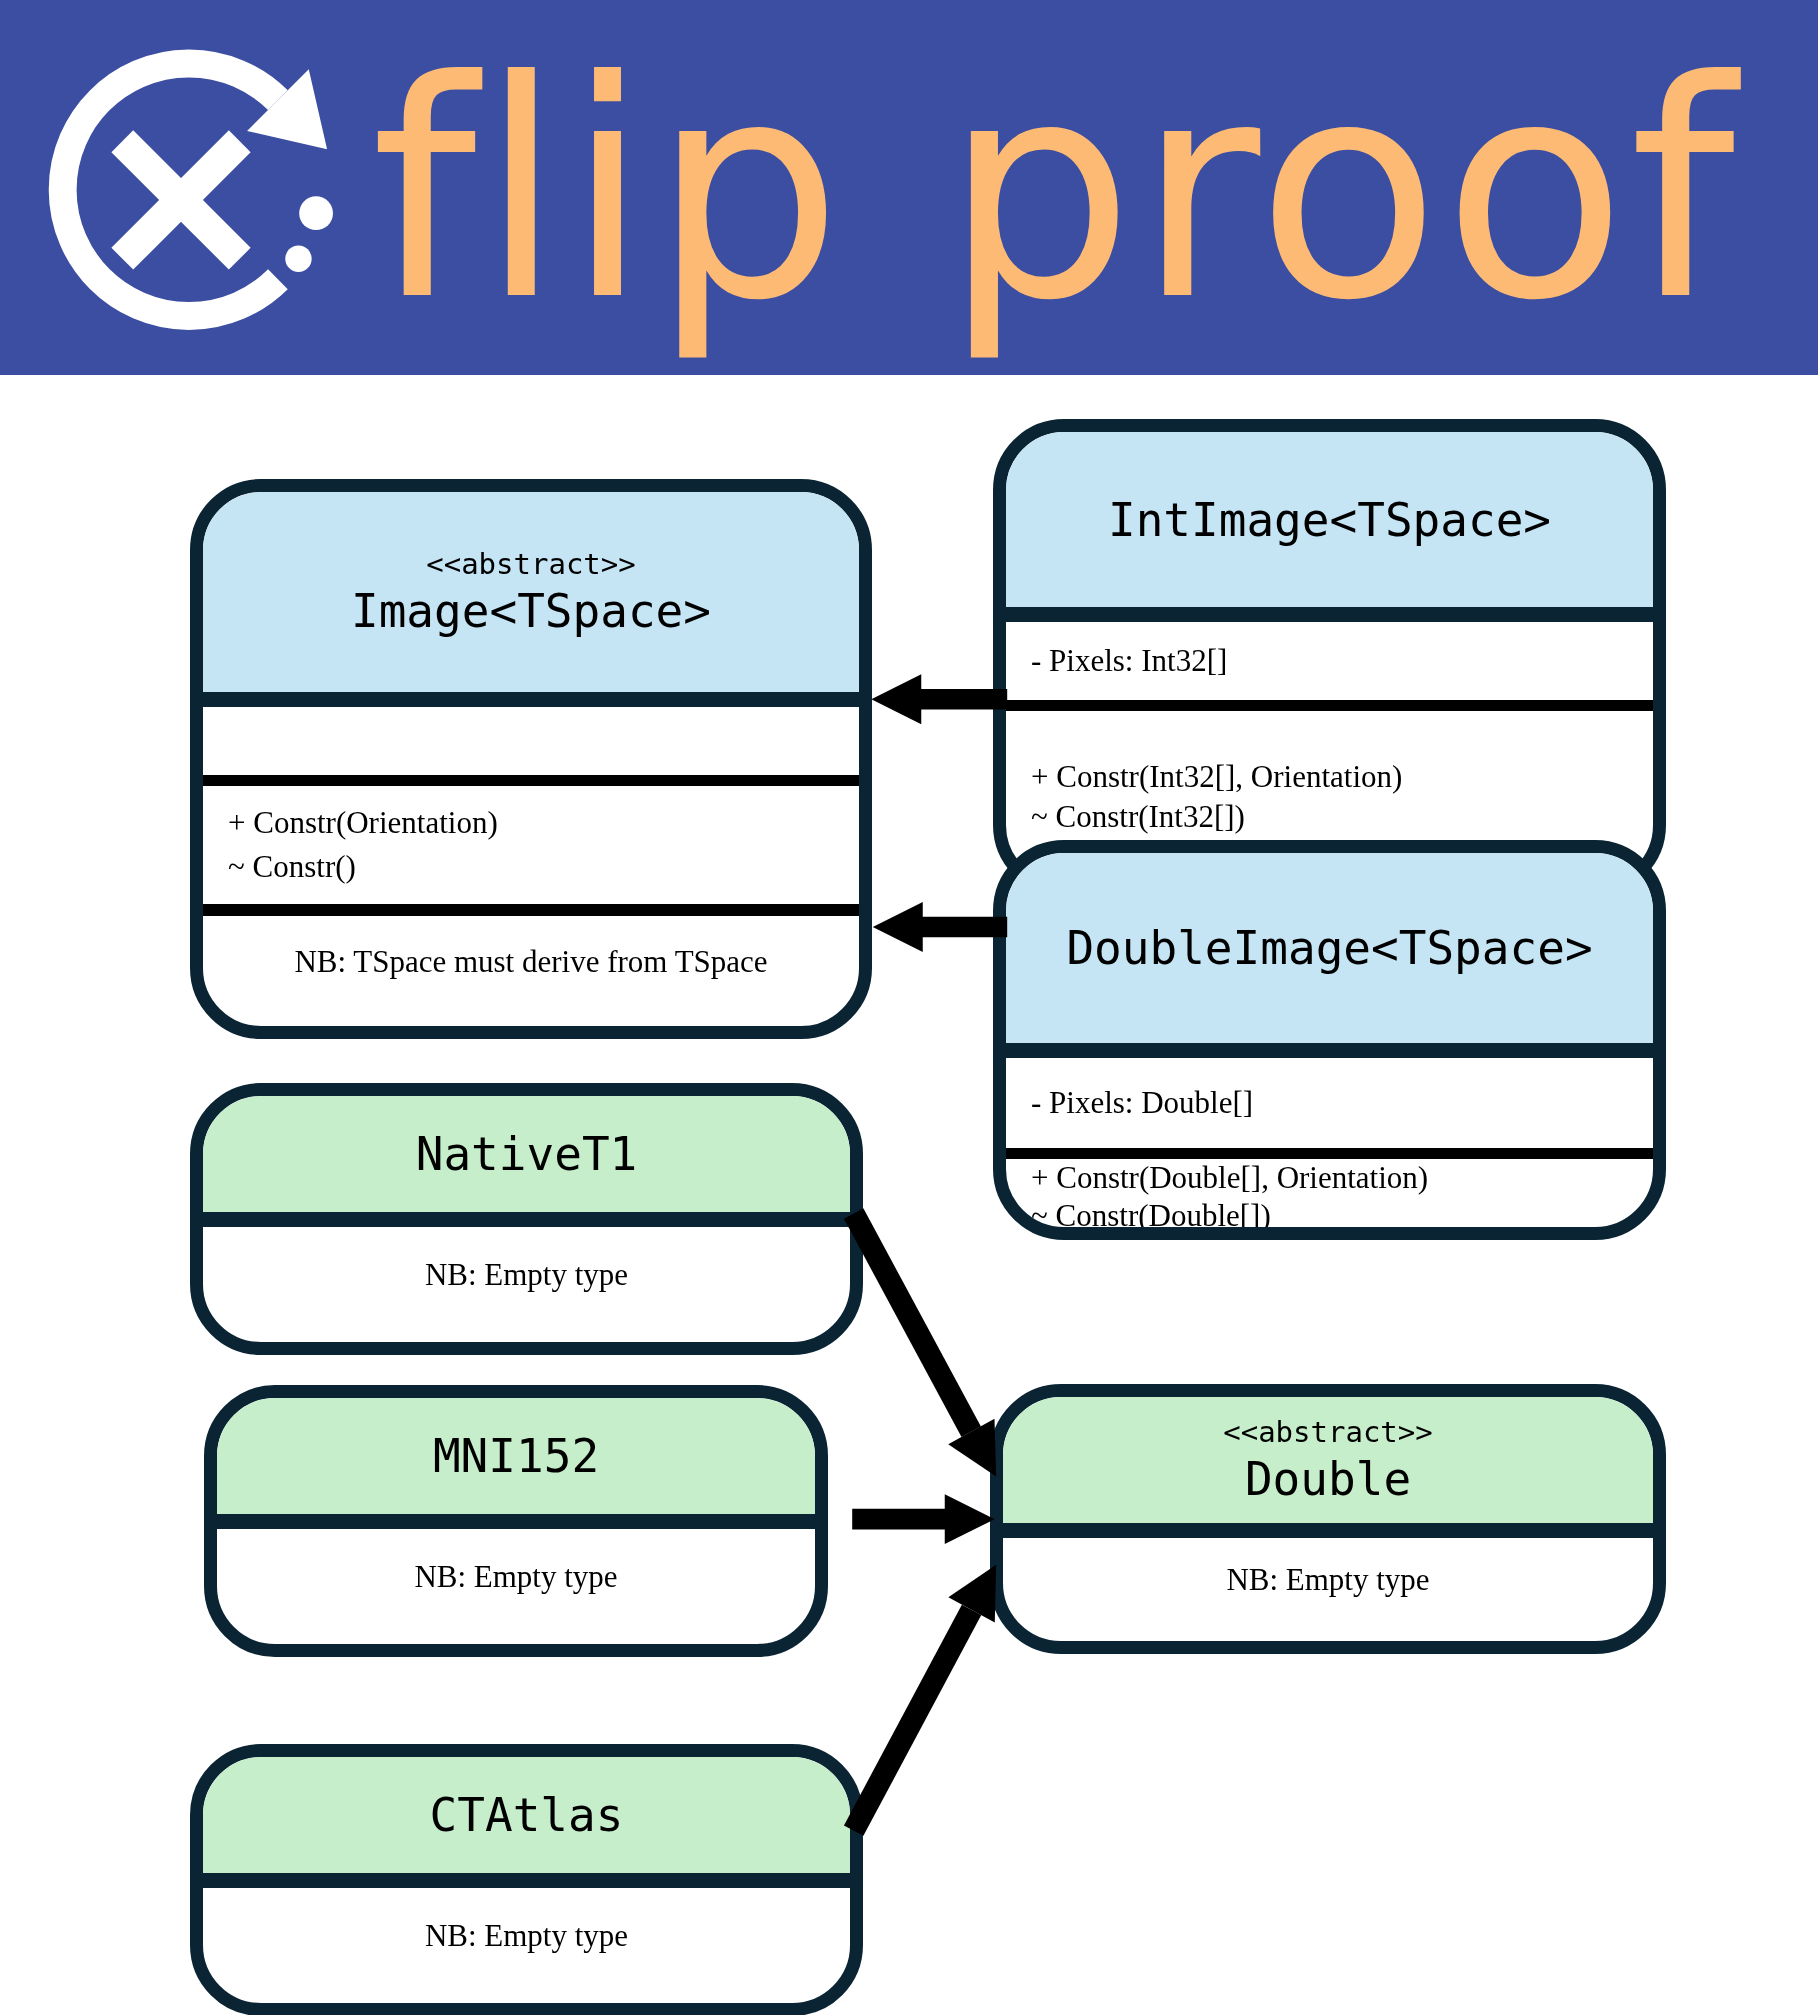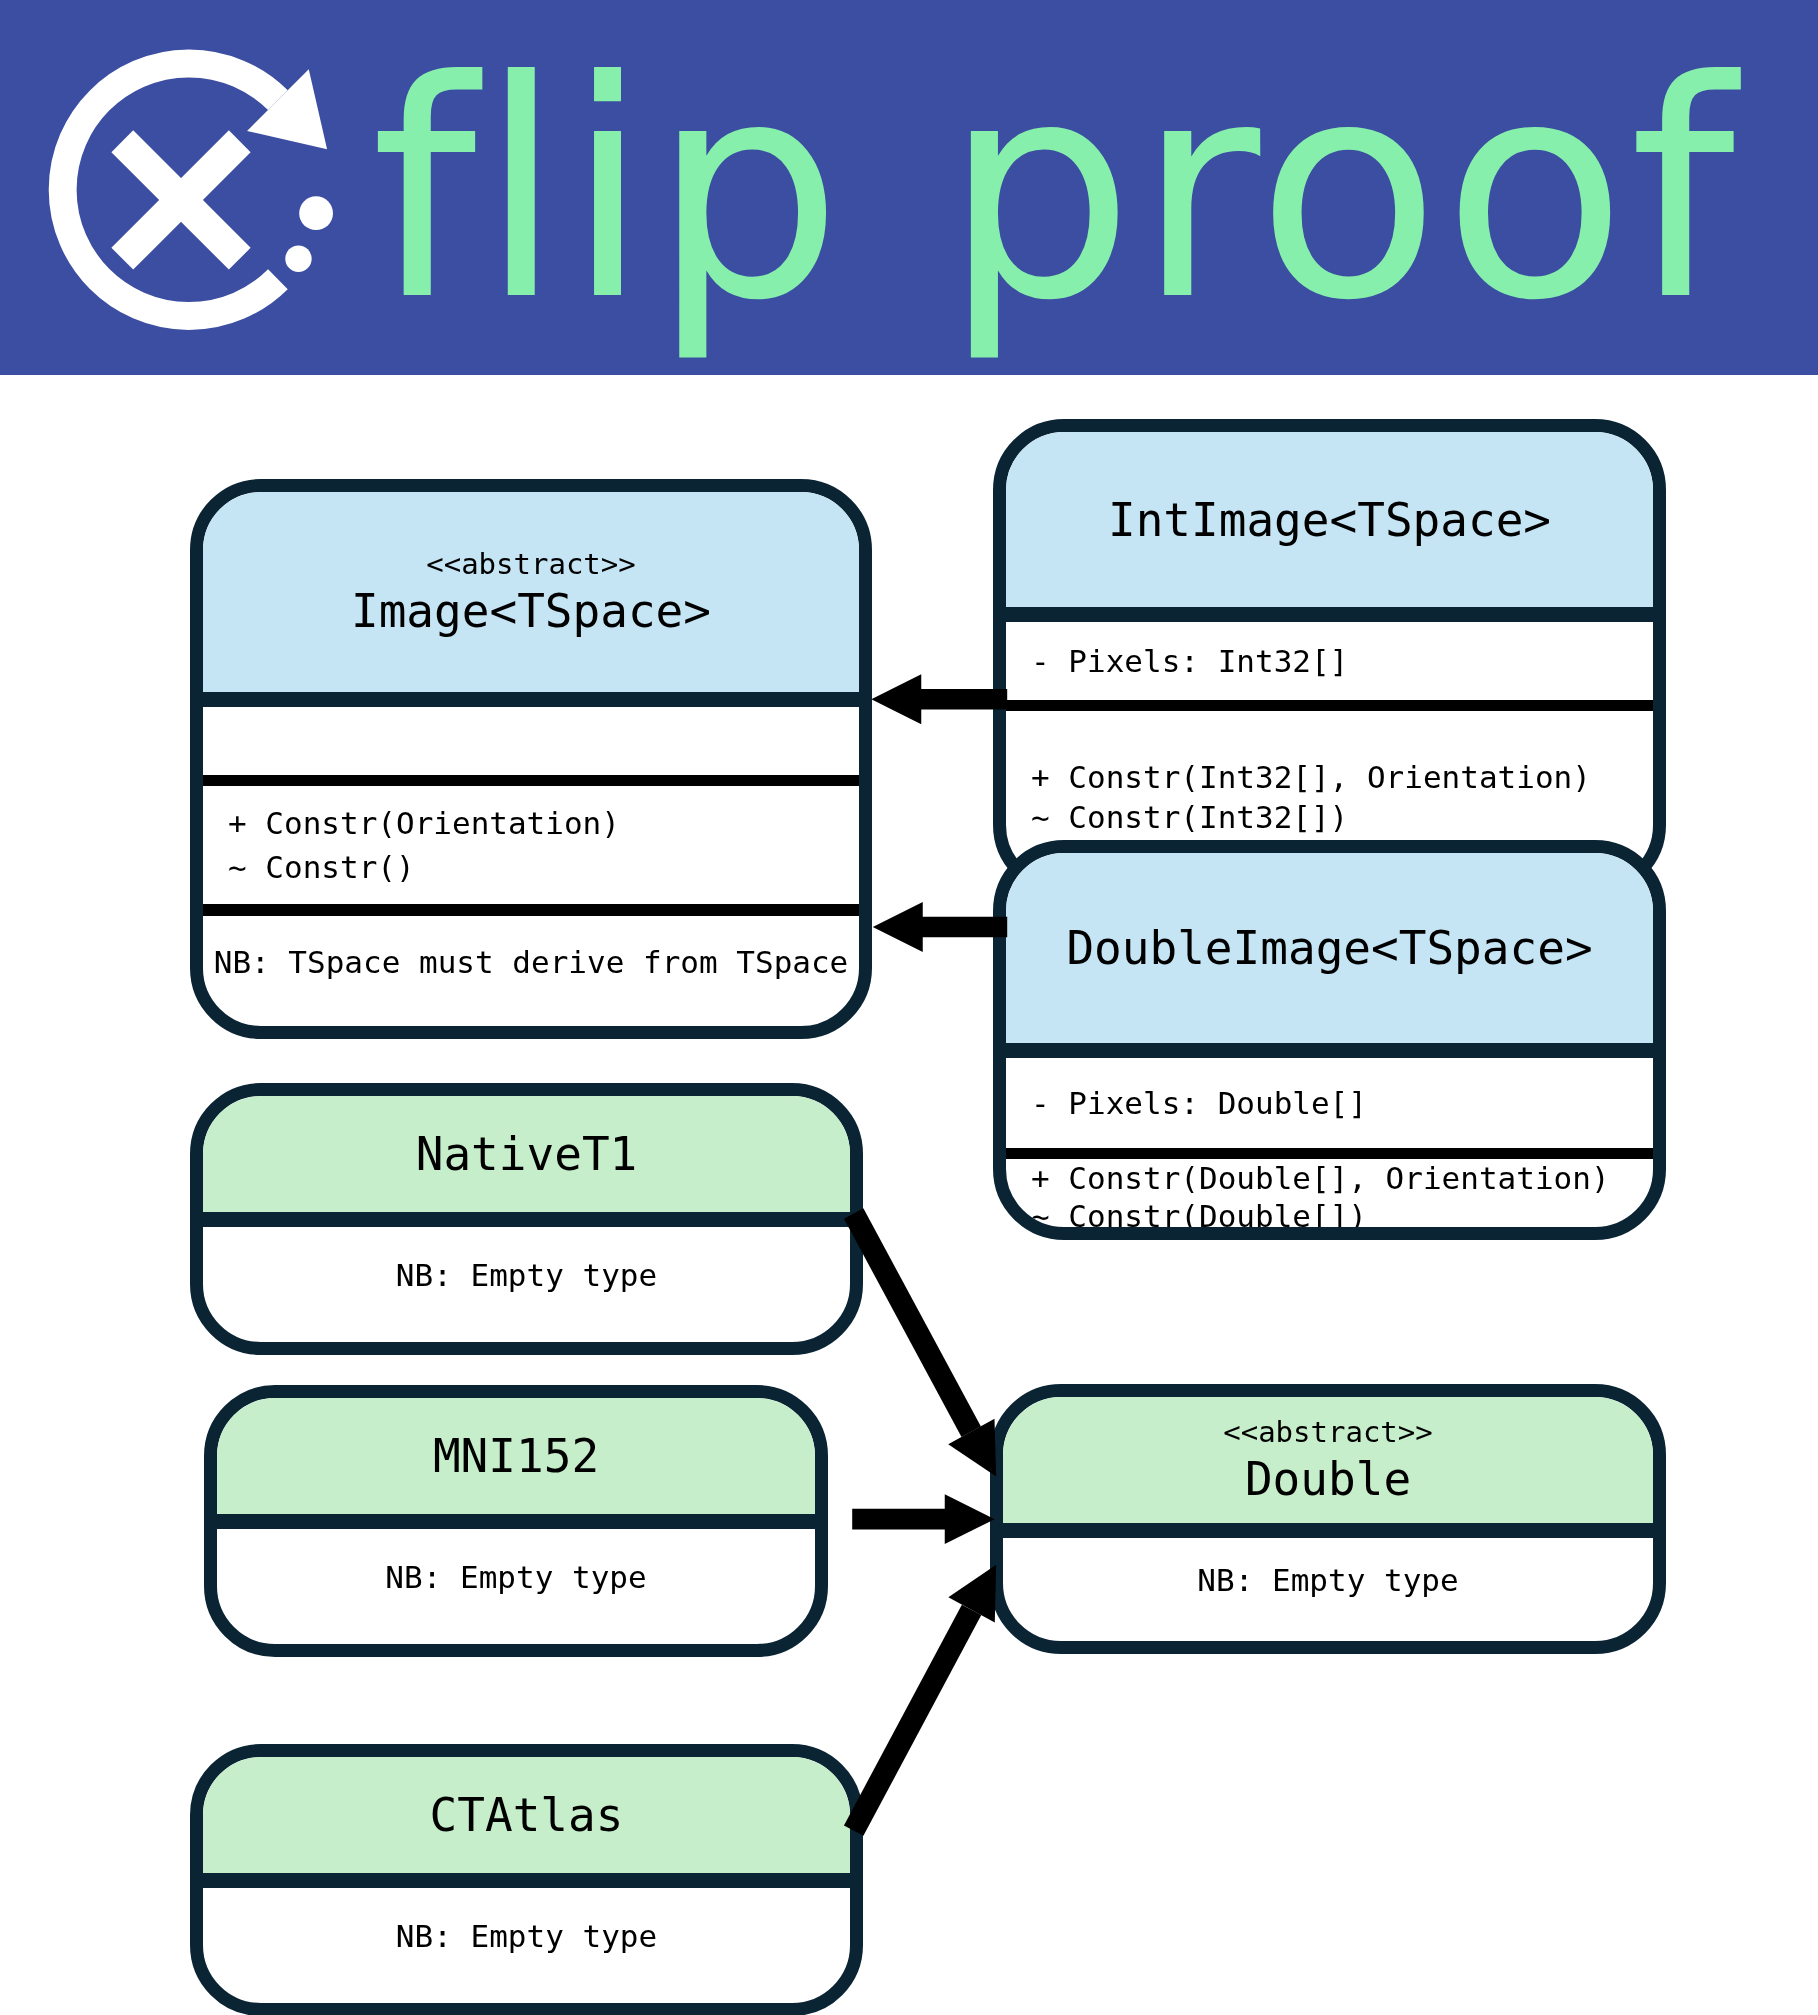--- a/index.html
+++ b/index.html
@@ -13,21 +13,21 @@
 
   
   .banner{
     position:absolute;left:0;top:0;width:1819px;height:375px;
     background:#3b4ea1;
   }
   .banner svg{position:absolute;left:20.6px;top:0;}
   .logo-text{
     position:absolute;left:371px;top:0;height:375px;width:1440px;
     display:flex;align-items:center;
-    color:#86efac;
+    color:#fdba74;
     font-family:"DejaVu Sans",sans-serif;
     font-size:300px;letter-spacing:2.9px;
     white-space:nowrap;
     padding-top:4.4px;
   }
 
   
   .uml-box{
     position:absolute;box-sizing:border-box;
     border:13.2px solid #0b2433;border-radius:71px;
@@ -40,21 +40,21 @@
     flex:none;display:flex;flex-direction:column;
     align-items:center;justify-content:center;
     text-align:center;
   }
   .hd.blue{background:#c5e4f4;}
   .hd.green{background:#c6eeca;}
   .stereo{font-size:29px;line-height:38px;}
   .title{font-size:46px;line-height:56px;}
   .dv-navy{flex:none;height:14.7px;background:#0b2433;}
   .dv-black{flex:none;height:11.8px;background:#000000;}
-  .sec{flex:none;display:flex;flex-direction:column;justify-content:center;}
+  .sec{flex:none;display:flex;flex-direction:column;justify-content:center;font-family:Liberation Serif, serif;}
   .sec.rows{padding-left:25px;font-size:31px;line-height:44px;text-align:left;}
   .sec.note{
     flex:1;align-items:center;justify-content:center;
     font-size:31px;text-align:center;padding-bottom:19px;
   }
 
   
   .arrows{
     position:absolute;left:0;top:0;width:1819px;height:2015px;
     pointer-events:none;

